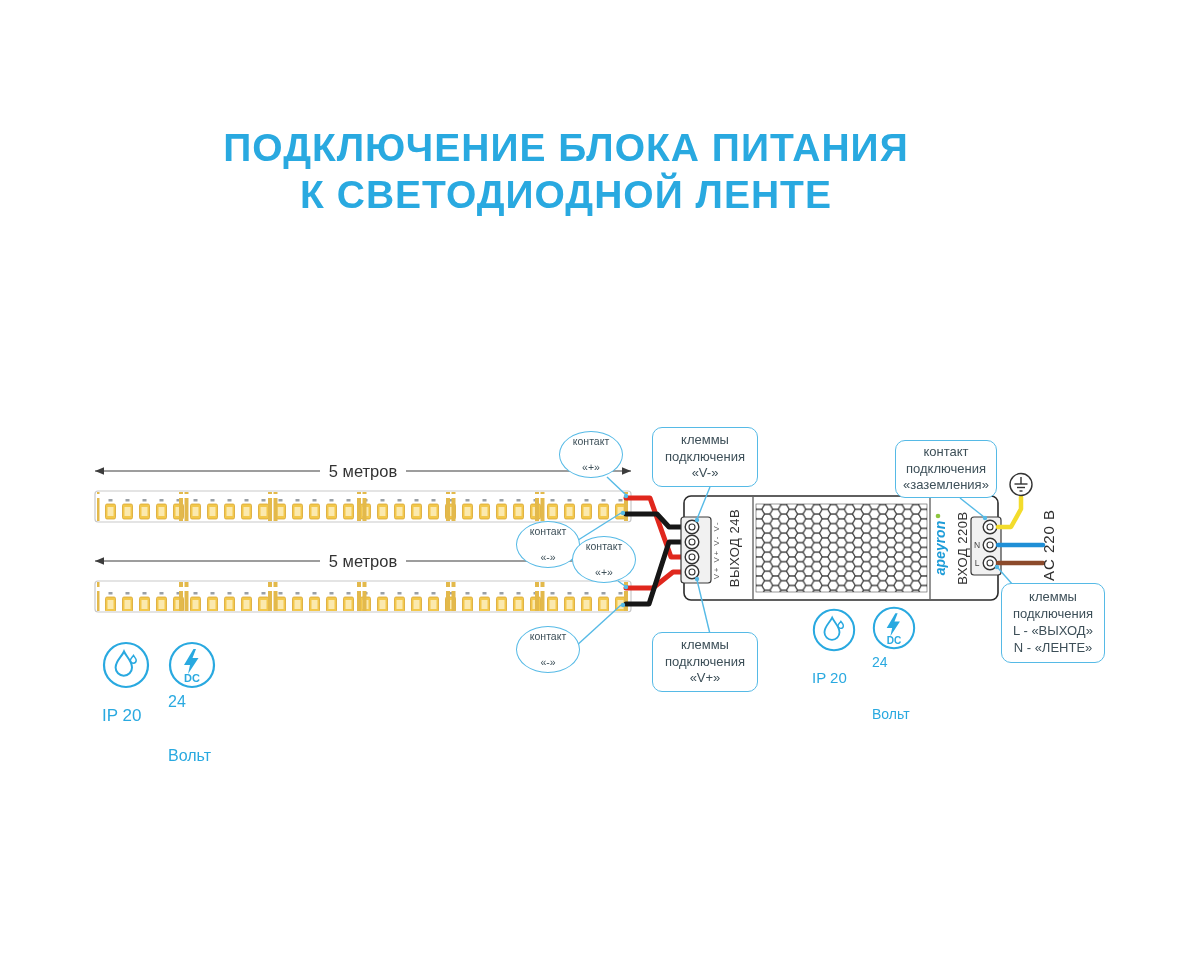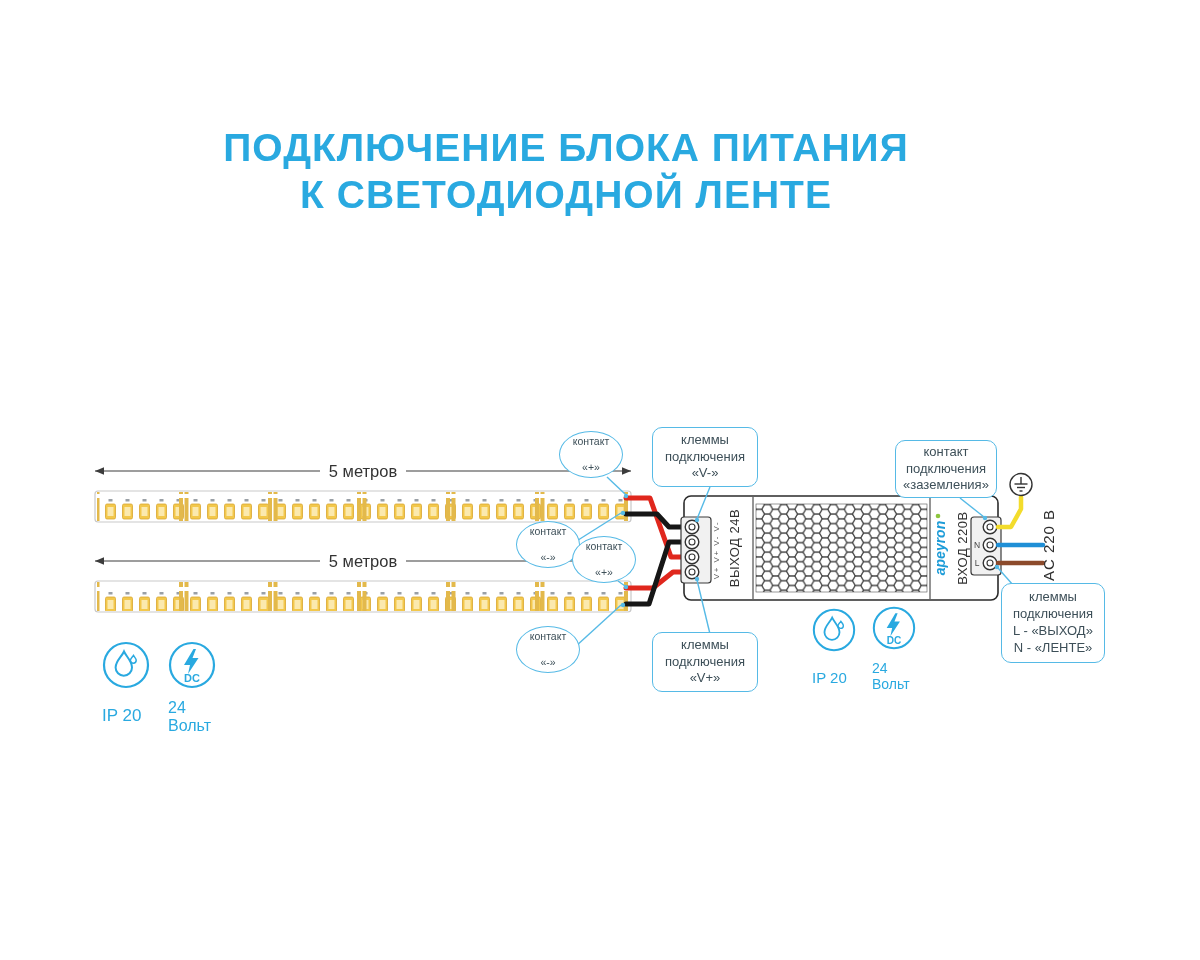--- a/index.html
+++ b/index.html
@@ -16,22 +16,22 @@
   svg.layer{position:absolute;left:0;top:0;z-index:1;}
 
   .callout{position:absolute;box-sizing:border-box;border:1.6px solid var(--callout_blue,#56BAE6);
            background:#fff;color:var(--text_dark,#3d4f58);display:flex;flex-direction:column;
            align-items:center;justify-content:center;text-align:center;font-size:13px;
            line-height:1.3;border-radius:10px;z-index:3;padding:3px 4px;}
   .callout.ellipse{border-radius:50%;font-size:10.5px;line-height:1.25;justify-content:space-between;}
 
   .badge{position:absolute;text-align:left;color:var(--accent,#29A9E0);z-index:3;}
   .badge .cap{font-size:17px;margin-top:13px;}
-  .badge .cap2{font-size:16px;line-height:18px;margin-top:6px;}
-  .badge .cap3{font-size:16px;line-height:18px;}
+  .badge .cap2{font-size:16px;line-height:18px;margin-top:0;}
+  .badge .cap3{font-size:16px;line-height:18px;margin-top:36px;}
   .badge.sm .cap{font-size:15px;}
   .badge.sm .cap2,.badge.sm .cap3{font-size:14px;line-height:16px;}
 
   
   text{font-family:"Liberation Sans",sans-serif;}
   .dim{font-size:16.5px;fill:#333;}
   .psutext{font-size:13px;fill:#333;letter-spacing:0.5px;}
   .tinylab{font-size:8px;fill:#555;letter-spacing:1.5px;}
   .tinylab2{font-size:8.5px;fill:#444;}
   .brand{font-size:14px;font-style:italic;font-weight:bold;fill:#1D9CD8;}

